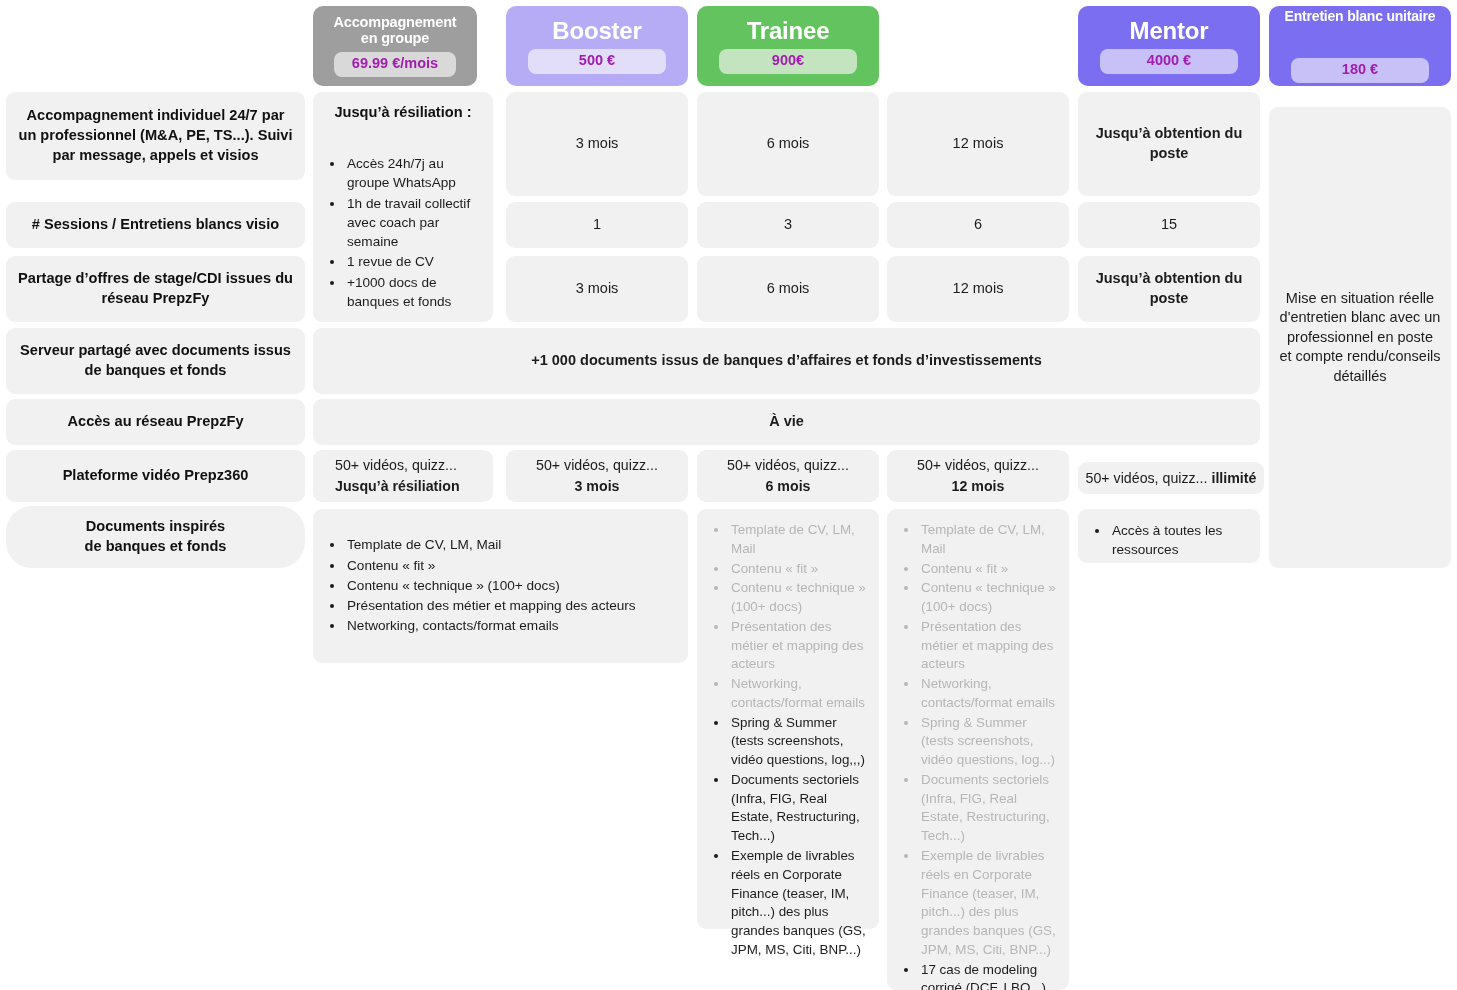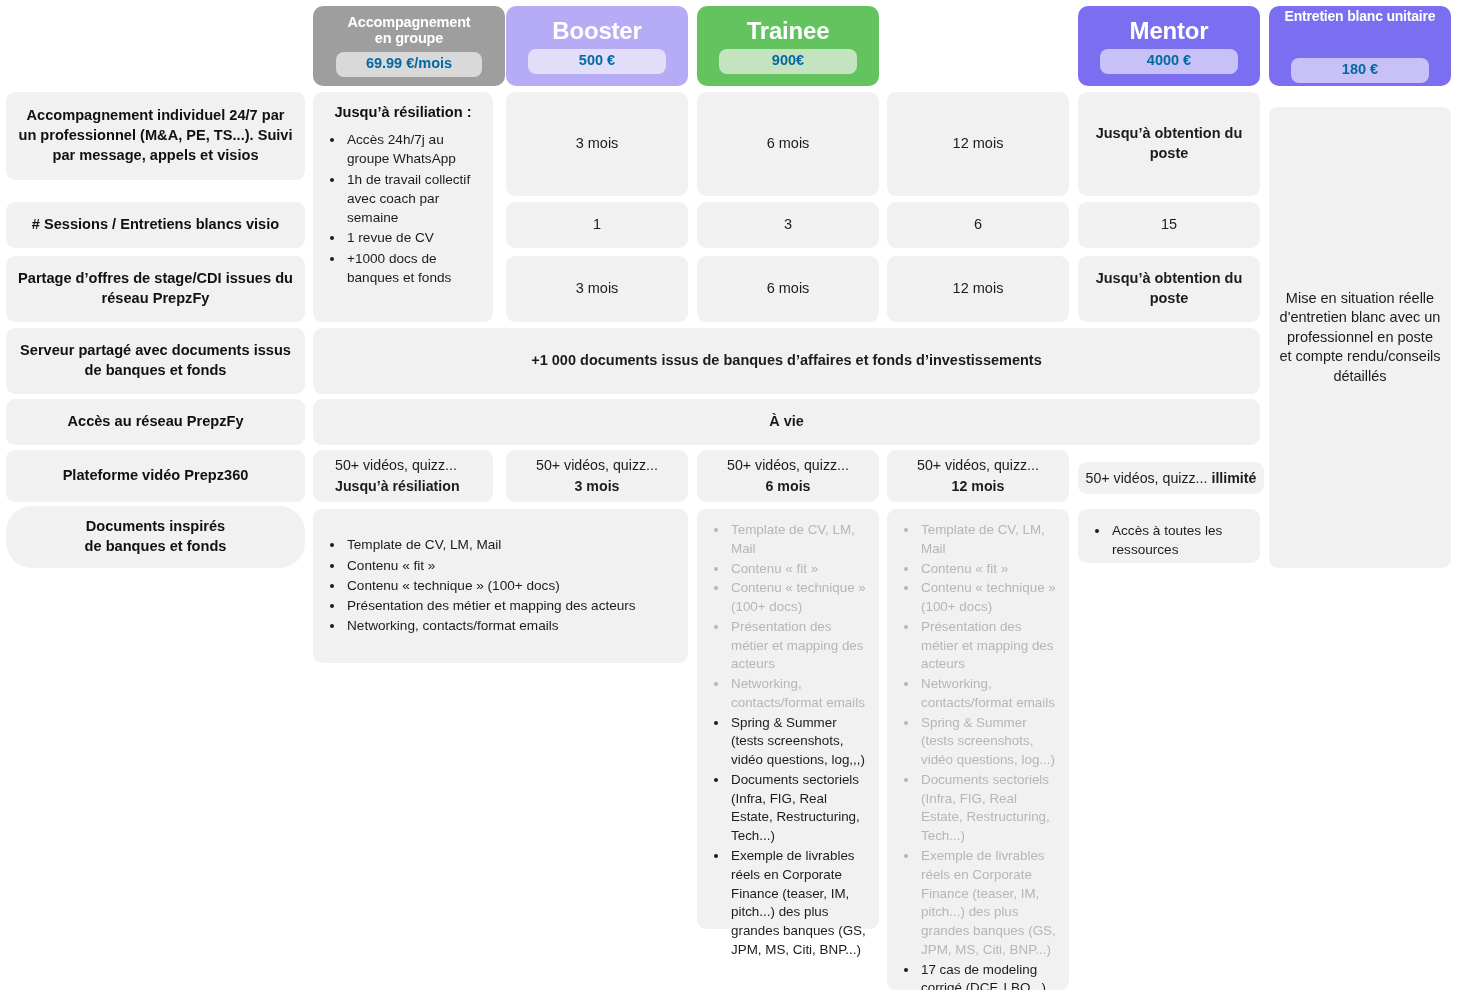--- a/index.html
+++ b/index.html
@@ -52,21 +52,21 @@
   .head-title.big   { font-size: 24px; }
   .head-title.small { font-size: 14.5px; }
   .head-title.tiny  { font-size: 14px; }
   .head-price {
     margin-top: 6px;
     width: 85%;
     border-radius: 8px;
     text-align: center;
     font-weight: bold;
     font-size: 14.5px;
-    color: #0369a1;
+    color: #a21caf;
     padding: 4px 0 5px;
     line-height: 1.1;
   }
 
   
   .rowlabel {
     display: flex;
     align-items: center;
     justify-content: center;
     text-align: center;
@@ -138,21 +138,21 @@
     font-size: 14.6px;
     margin: 0 0 10px 0;
     color: #111111;
   }
 </style>
 </head>
 <body>
 
 <div class="grid">
 
-  <div class="head" style="left:313px;width:192px;background:#9e9e9e;">
+  <div class="head" style="left:313px;width:164px;background:#9e9e9e;">
     <div class="head-title small">
       <span>Accompagnement</span><br>
       <span>en groupe</span>
     </div>
     <div class="head-price" style="background:#d9d9d9;">69.99 €/mois</div>
   </div>
 
   <div class="head" style="left:506px;width:182px;background:#b6acf5;">
     <div class="head-title big">Booster</div>
     <div class="head-price" style="background:#e2def9;">500 €</div>
@@ -190,21 +190,21 @@
     <span>Accès au réseau PrepzFy</span>
   </div>
   <div class="cell rowlabel" style="left:6px;top:450px;width:299px;height:52px;">
     <span>Plateforme vidéo Prepz360</span>
   </div>
   <div class="cell rowlabel" style="left:6px;top:506px;width:299px;height:62px;white-space:pre-line;border-radius:26px;">
     <span>Documents inspirés
 de banques et fonds</span>
   </div>
 
-  <div class="cell list-cell top" style="left:313px;top:92px;width:180px;height:230px;">
+  <div class="cell list-cell top" style="left:313px;top:92px;width:180px;height:230px;gap:24px;">
     <div class="intro-title">Jusqu’à résiliation :</div>
     <ul class="blist">
       <li> Accès 24h/7j au groupe WhatsApp</li>
       <li>1h de travail collectif avec coach par semaine</li>
       <li>1 revue de CV</li>
       <li>+1000 docs de banques et fonds</li>
     </ul>
   </div>
 
   <div class="cell val" style="left:506px;top:92px;width:182px;height:104px;">3 mois</div>

